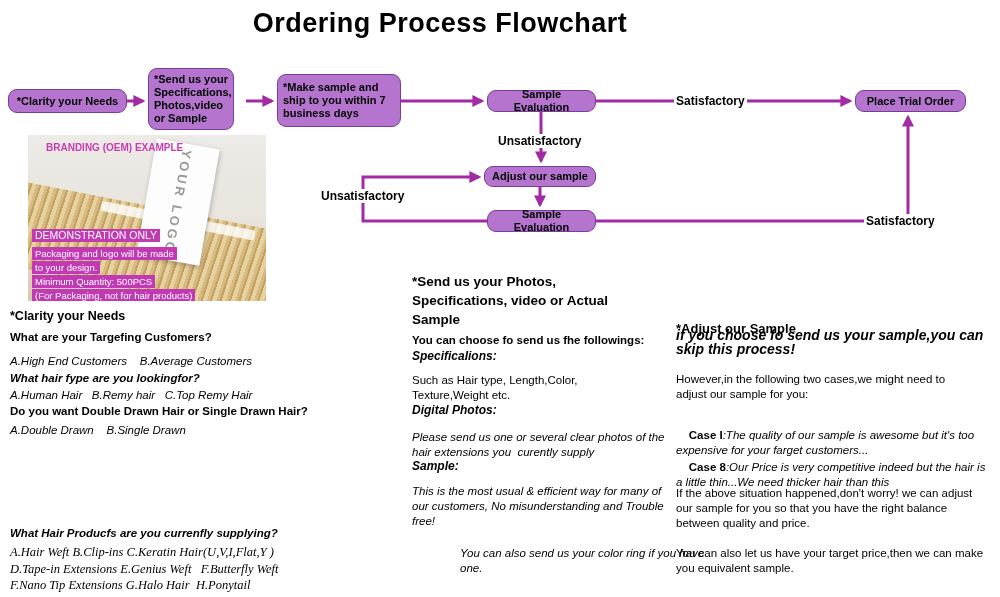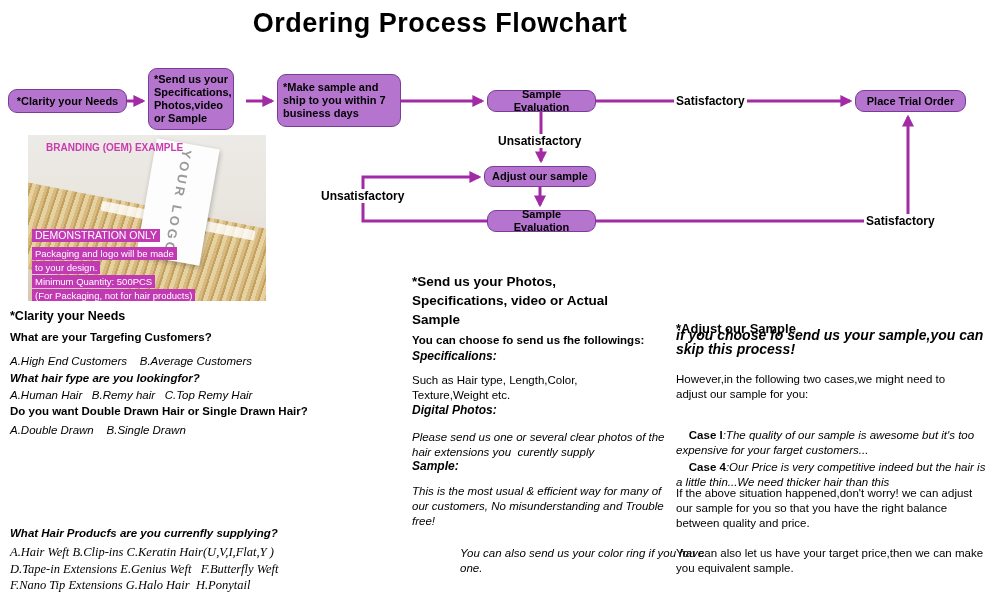--- a/index.html
+++ b/index.html
@@ -130,18 +130,18 @@
   <div class="abs ital" style="left:412px;top:484px;width:254px;">This is the most usual &amp; efficient way for many of our customers, No misunderstanding and Trouble free!</div>
   <div class="abs ital" style="left:412px;top:546px;width:254px;margin-left:48px;">You can also send us your color ring if you have one.</div>
 
   <div class="abs" style="left:676px;top:291px;font-size:13px;font-weight:bold;margin-top:30px;">*Adjust our Sample</div>
   <div class="abs bital" style="left:676px;top:328px;width:324px;">if you choose fo send us your sample,you can skip this process!</div>
   <div class="abs reg" style="left:676px;top:372px;width:302px;">However,in the following two cases,we might need to adjust our sample for you:</div>
   <div class="abs ital" style="left:676px;top:413px;width:316px;">
     <span class="caseb" style="font-style:normal;">Case I</span><span>:The quality of our sample is awesome but it's too expensive for your farget customers...</span>
   </div>
   <div class="abs ital" style="left:676px;top:445px;width:316px;">
-    <span class="caseb" style="font-style:normal;">Case 4</span><span>:Our Price is very competitive indeed but the hair is a little thin...We need thicker hair than this</span>
+    <span class="caseb" style="font-style:normal;">Case 8</span><span>:Our Price is very competitive indeed but the hair is a little thin...We need thicker hair than this</span>
   </div>
   <div class="abs reg" style="left:676px;top:486px;width:308px;">If the above situation happened,don't worry! we can adjust our sample for you so that you have the right balance between quality and price.</div>
   <div class="abs reg" style="left:676px;top:546px;width:308px;">You can also let us have your target price,then we can make you equivalent sample.</div>
 
 </div>
 
 </body></html>

